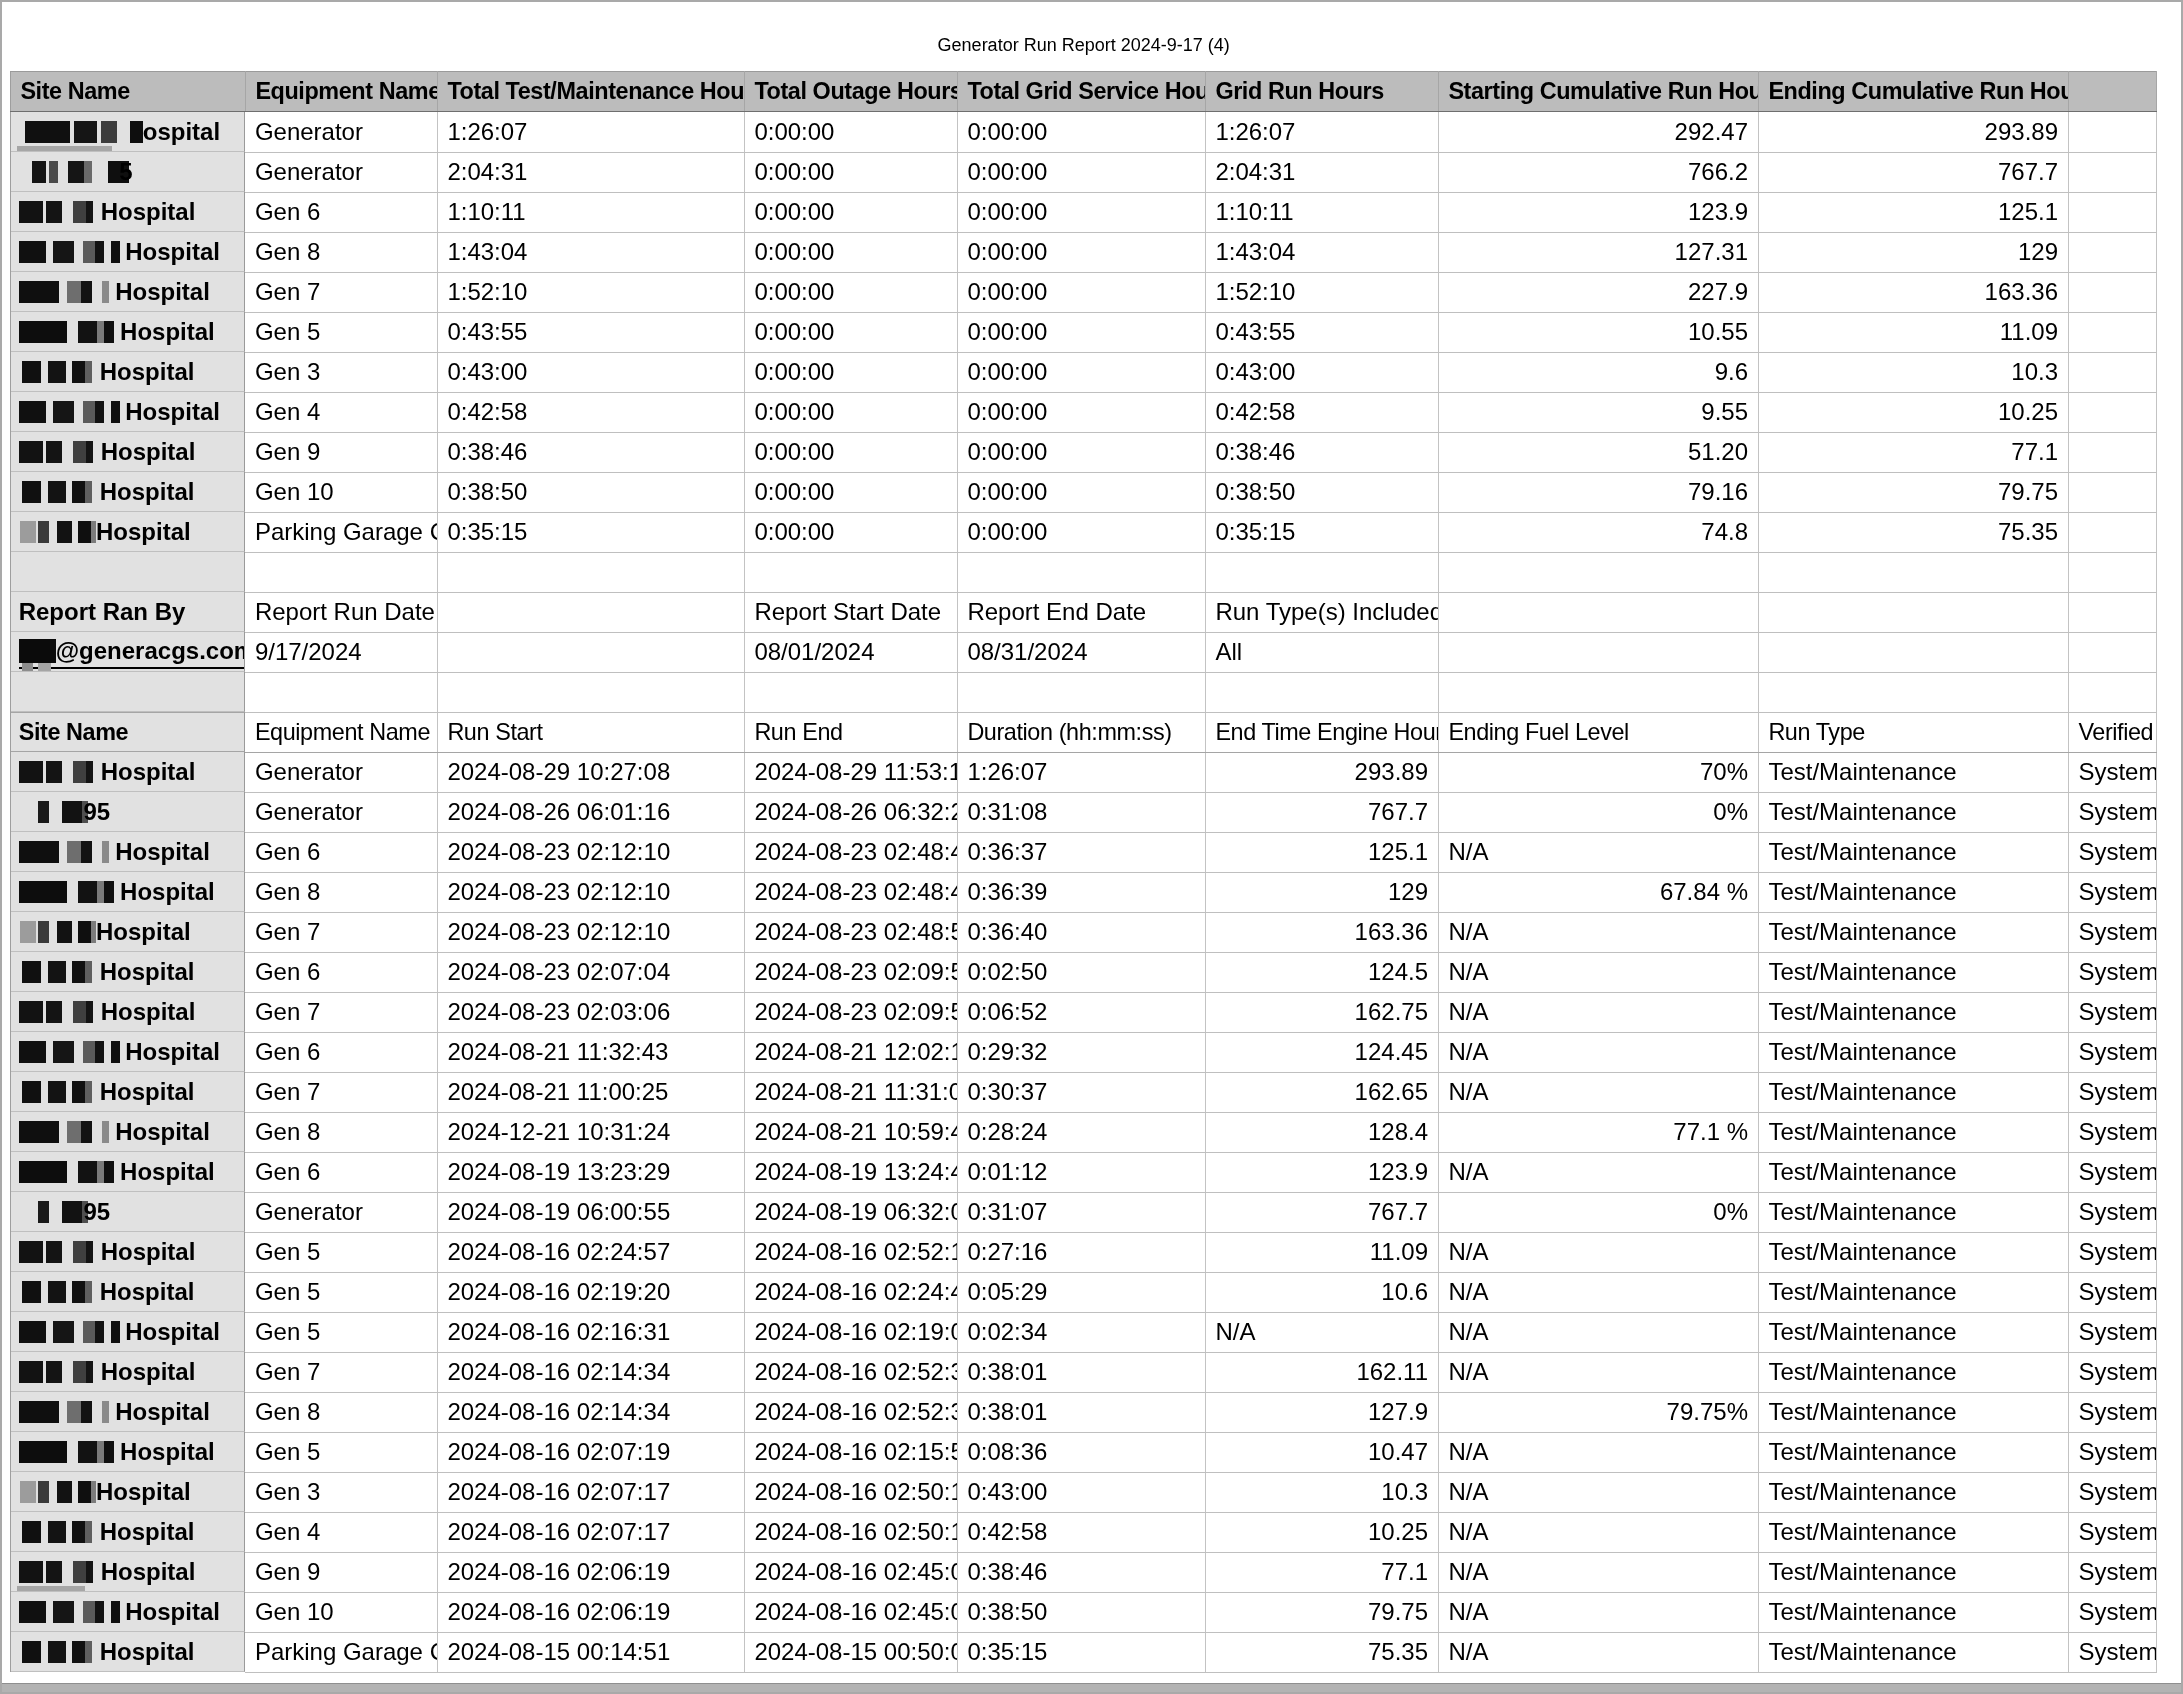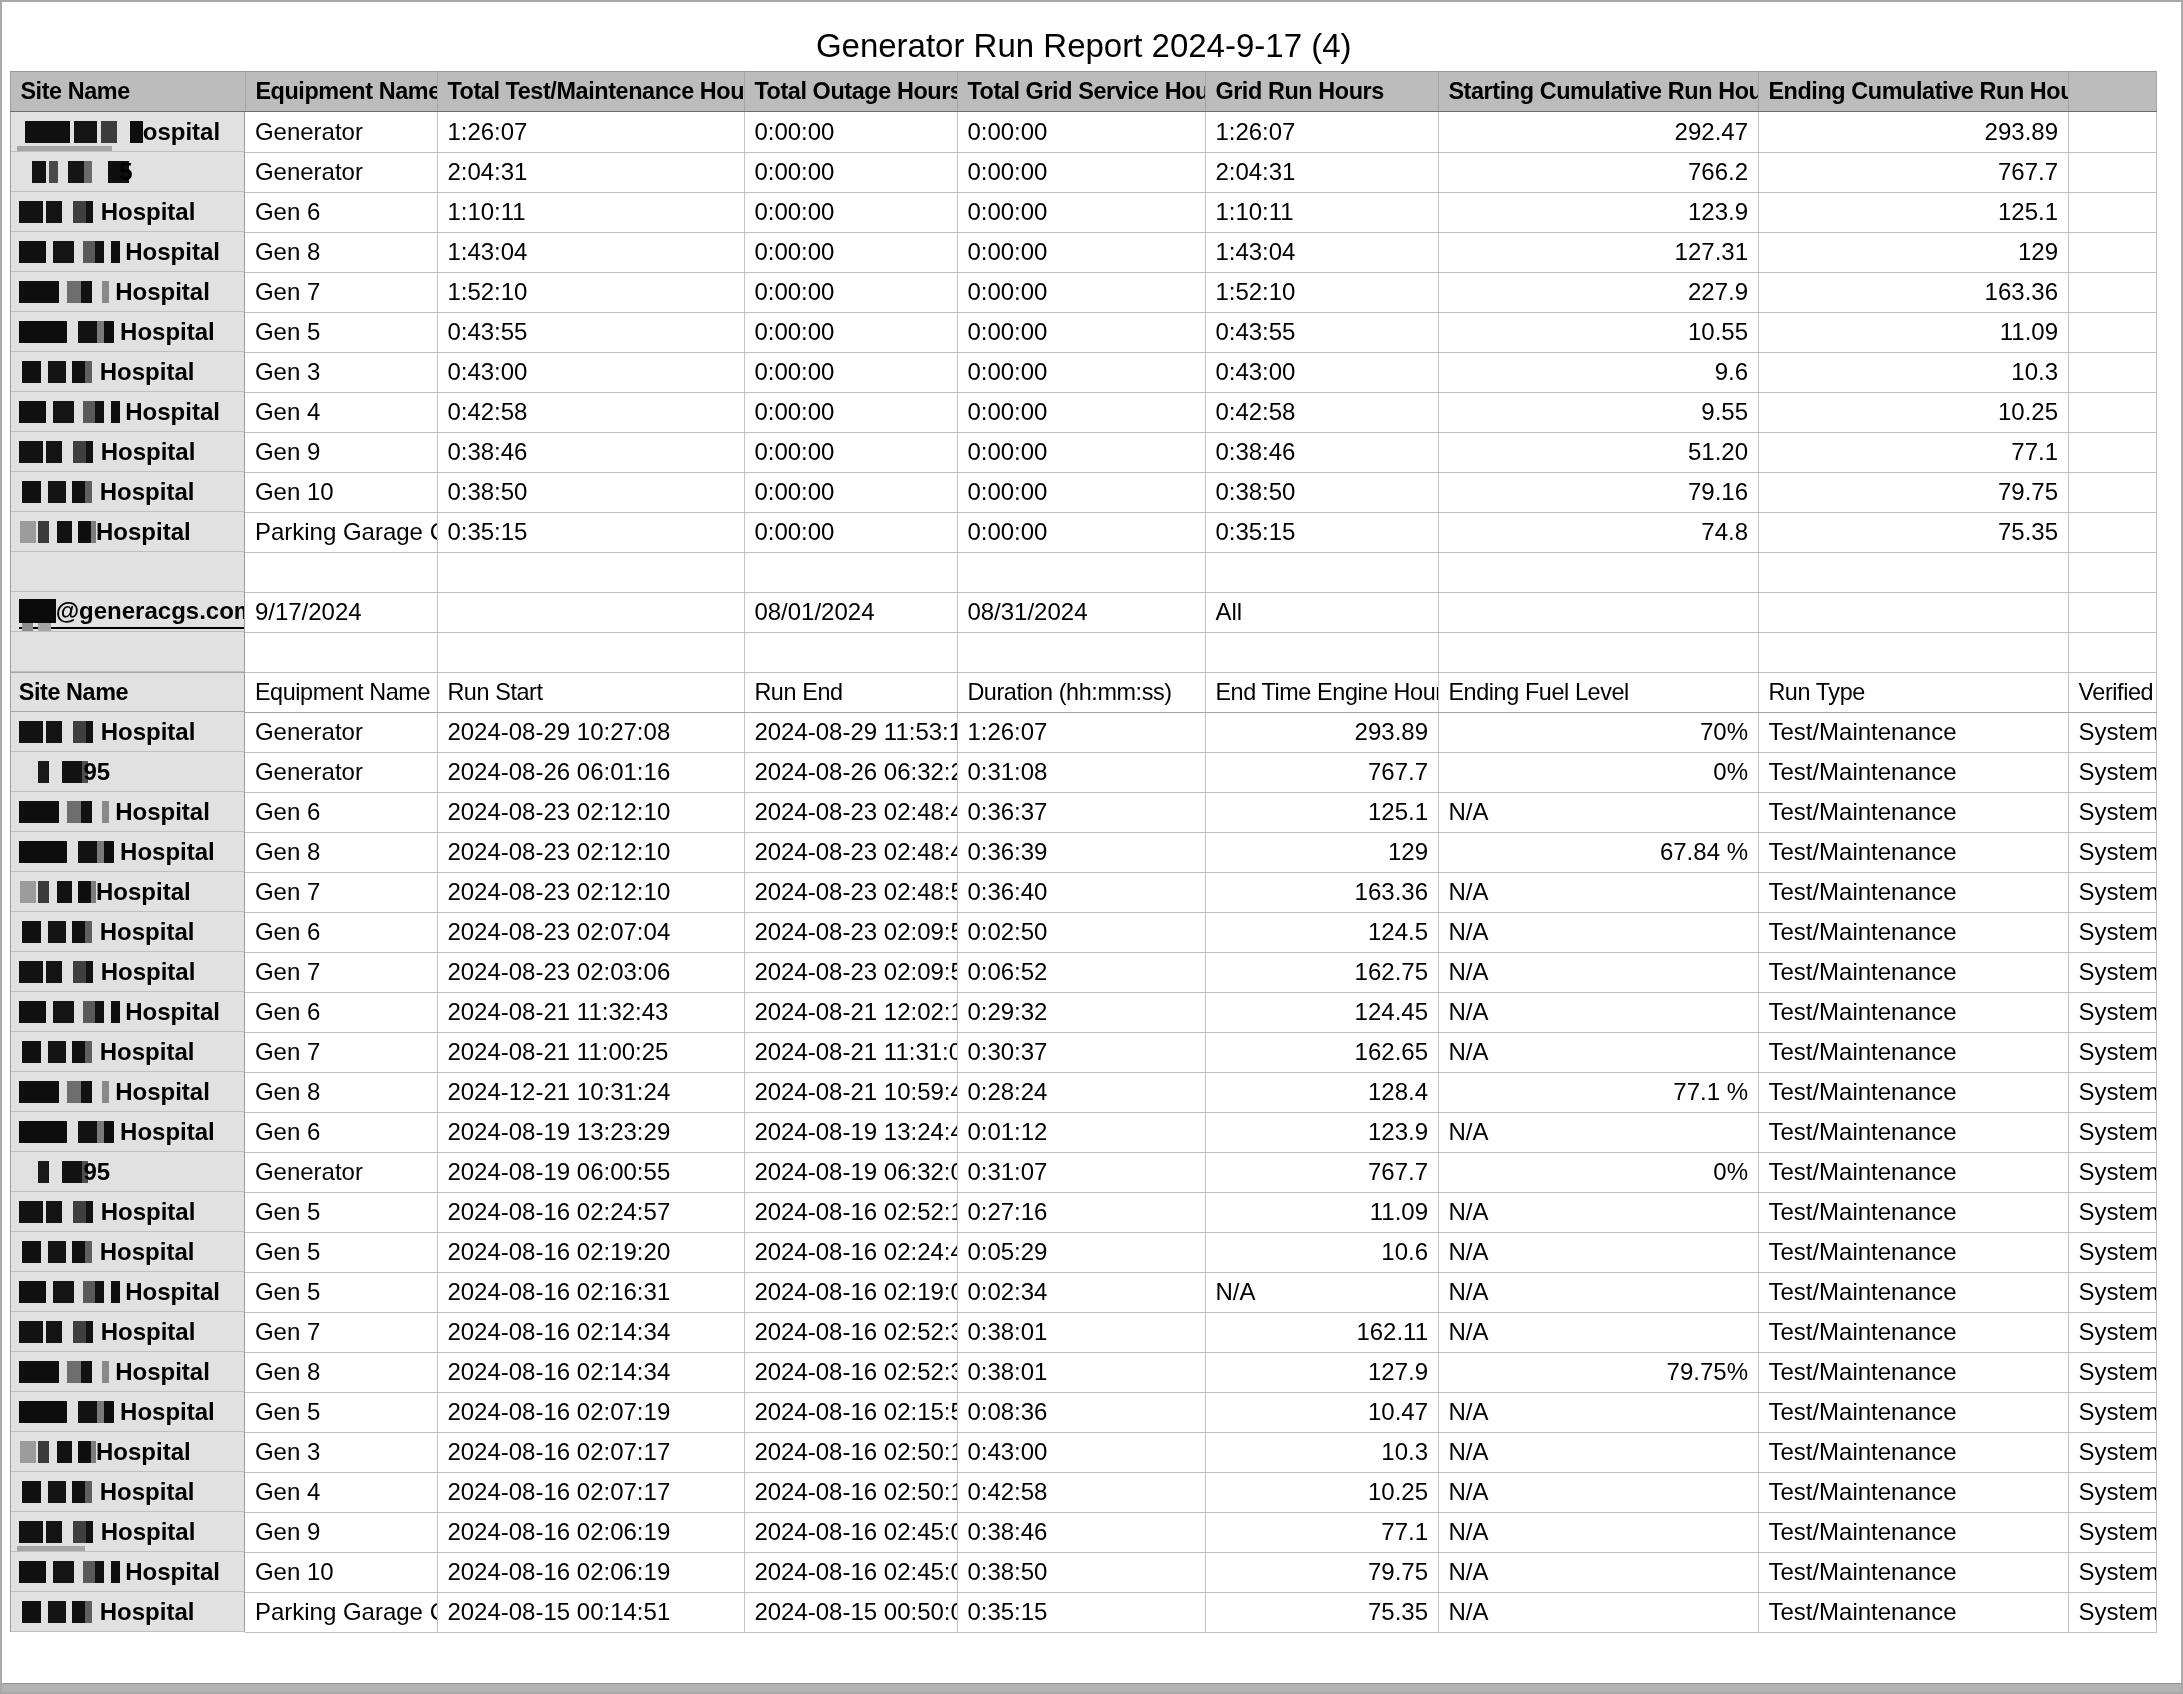--- a/index.html
+++ b/index.html
@@ -3,21 +3,21 @@
 <meta charset="utf-8">
 <style>
   html,body{margin:0;padding:0;}
   body{
     width:2183px;height:1694px;position:relative;background:#ffffff;
     font-family:"Liberation Sans", sans-serif;color:#000;overflow:hidden;
   }
   .window-frame{position:absolute;inset:0;border:2.4px solid #a9a9a9;pointer-events:none;z-index:50;}
   .bottom-bar{position:absolute;left:0;right:0;bottom:0;height:10.5px;background:#b3b3b3;border-top:0.8px solid #8f8f8f;z-index:40;}
   .sheet{position:absolute;left:9.7px;top:0;width:2148px;}
-  .title{height:71px;display:flex;align-items:center;justify-content:center;font-size:33px;padding-top:20px;box-sizing:border-box;}
+  .title{height:71px;display:flex;align-items:center;justify-content:center;font-size:18px;padding-top:20px;box-sizing:border-box;}
   table{border-collapse:collapse;table-layout:fixed;width:2146px;border-left:1.6px solid #9e9e9e;border-right:0.8px solid #bdbdbd;}
   td{height:40px;font-size:24px;padding:0 9.7px;border-right:0.8px solid #c3c3c3;border-bottom:0.8px solid #bfbfbf;
      overflow:hidden;white-space:nowrap;box-sizing:border-box;vertical-align:middle;}
   td.num{text-align:right;}
   
   td.site{background:#e1e1e1;border-right:0.8px solid #9a9a9a;position:relative;display:flex;align-items:center;padding-left:8px;}
   td.site::before{content:"";position:absolute;left:-12px;bottom:-0.8px;width:9.7px;height:0.8px;background:#bdbdbd;}
   .site-suffix{font-weight:bold;}
   .overlap .site-suffix{margin-left:-9.7px;}
   .rblock{display:inline-block;height:22px;flex:0 0 auto;}
@@ -305,20 +305,31 @@
           <td class="site"></td>
           <td></td>
           <td></td>
           <td></td>
           <td></td>
           <td></td>
           <td></td>
           <td></td>
           <td></td>
         </tr>
+        <tr class="labels">
+          <td class="site">Report Ran By</td>
+          <td>Report Run Date</td>
+          <td></td>
+          <td>Report Start Date</td>
+          <td>Report End Date</td>
+          <td>Run Type(s) Included</td>
+          <td></td>
+          <td></td>
+          <td></td>
+        </tr>
         <tr class="values">
           <td class="site">
             <a class="email-link" href="#">
               <span class="email-redaction"></span>
               <span>@generacgs.com</span>
             </a>
           </td>
           <td>9/17/2024</td>
           <td></td>
           <td>08/01/2024</td>

